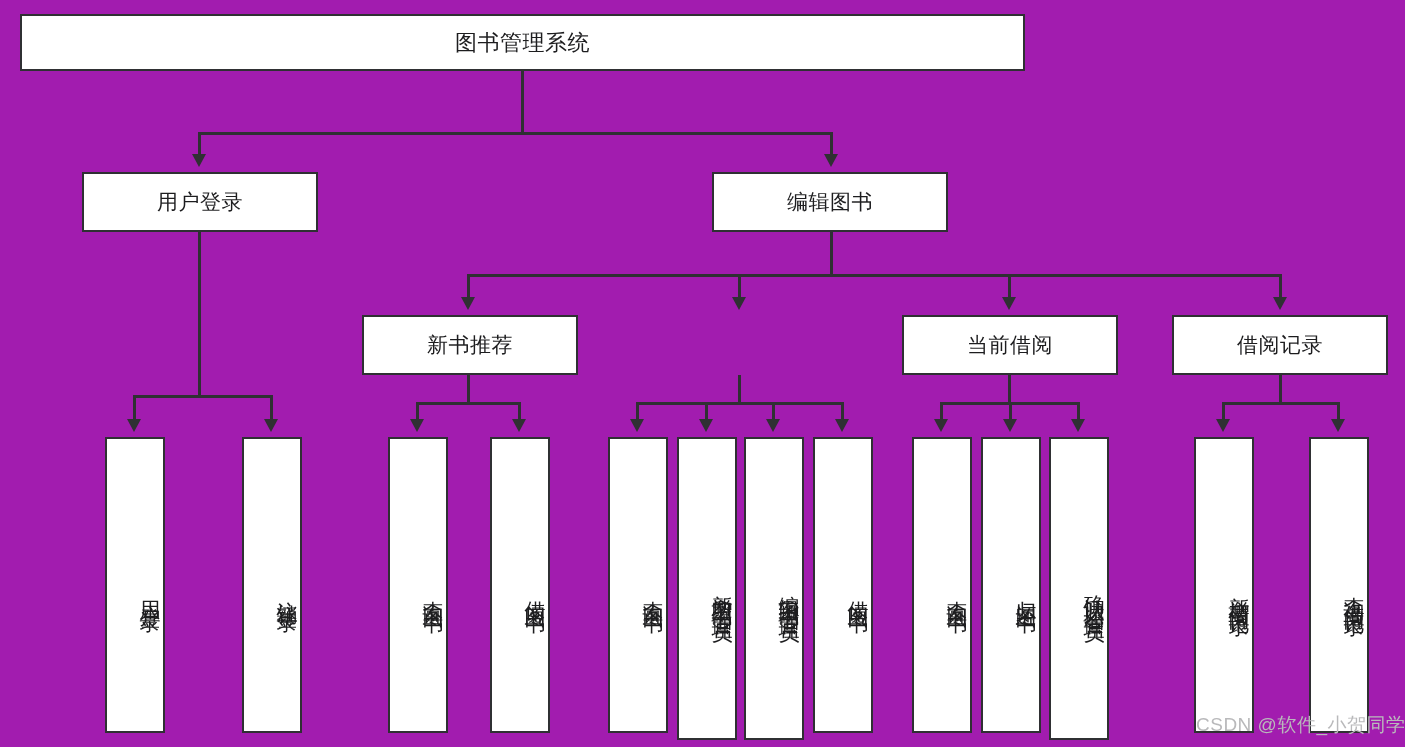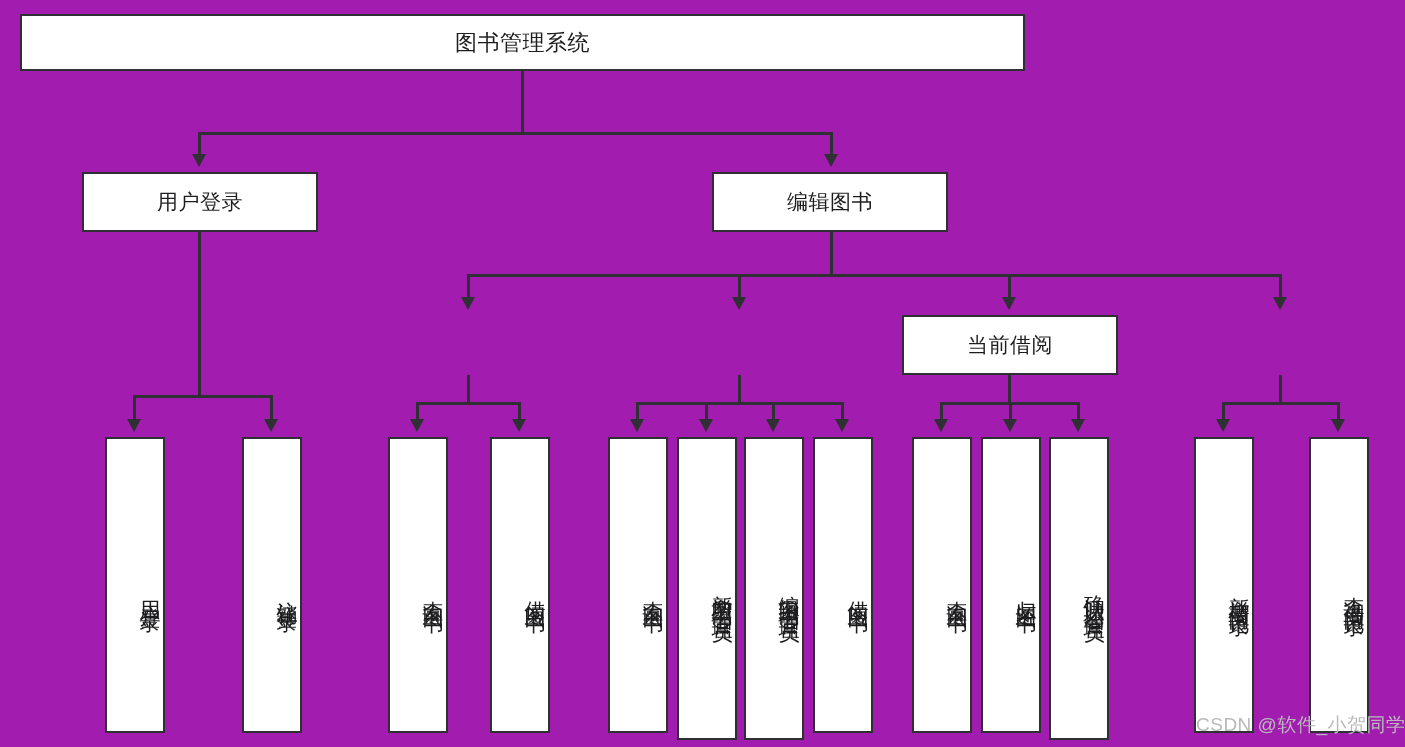--- a/index.html
+++ b/index.html
@@ -103,21 +103,23 @@
   <div class="conn hline" style="left:467px; top:274px; width:812px;"></div>
   <div class="conn vline" style="left:467px; top:274px; height:25px;"></div>
   <div class="arrow" style="left:461px; top:297px;"></div>
   <div class="conn vline" style="left:738px; top:274px; height:25px;"></div>
   <div class="arrow" style="left:732px; top:297px;"></div>
   <div class="conn vline" style="left:1008px; top:274px; height:25px;"></div>
   <div class="arrow" style="left:1002px; top:297px;"></div>
   <div class="conn vline" style="left:1279px; top:274px; height:25px;"></div>
   <div class="arrow" style="left:1273px; top:297px;"></div>
 
+  <div class="node horiz" style="left:362px; top:315px; width:216px; height:60px;">新书推荐</div>
   <div class="node horiz" style="left:902px; top:315px; width:216px; height:60px;font-family:Liberation Serif, serif;">当前借阅</div>
+  <div class="node horiz" style="left:1172px; top:315px; width:216px; height:60px;">借阅记录</div>
 
   <div class="conn vline" style="left:467px; top:375px; height:28px;"></div>
   <div class="conn hline" style="left:416px; top:402px; width:104px;"></div>
   <div class="conn vline" style="left:416px; top:402px; height:19px;"></div>
   <div class="arrow" style="left:410px; top:419px;"></div>
   <div class="conn vline" style="left:518px; top:402px; height:19px;"></div>
   <div class="arrow" style="left:512px; top:419px;"></div>
 
   <div class="conn vline" style="left:738px; top:375px; height:28px;"></div>
   <div class="conn hline" style="left:636px; top:402px; width:207px;"></div>

